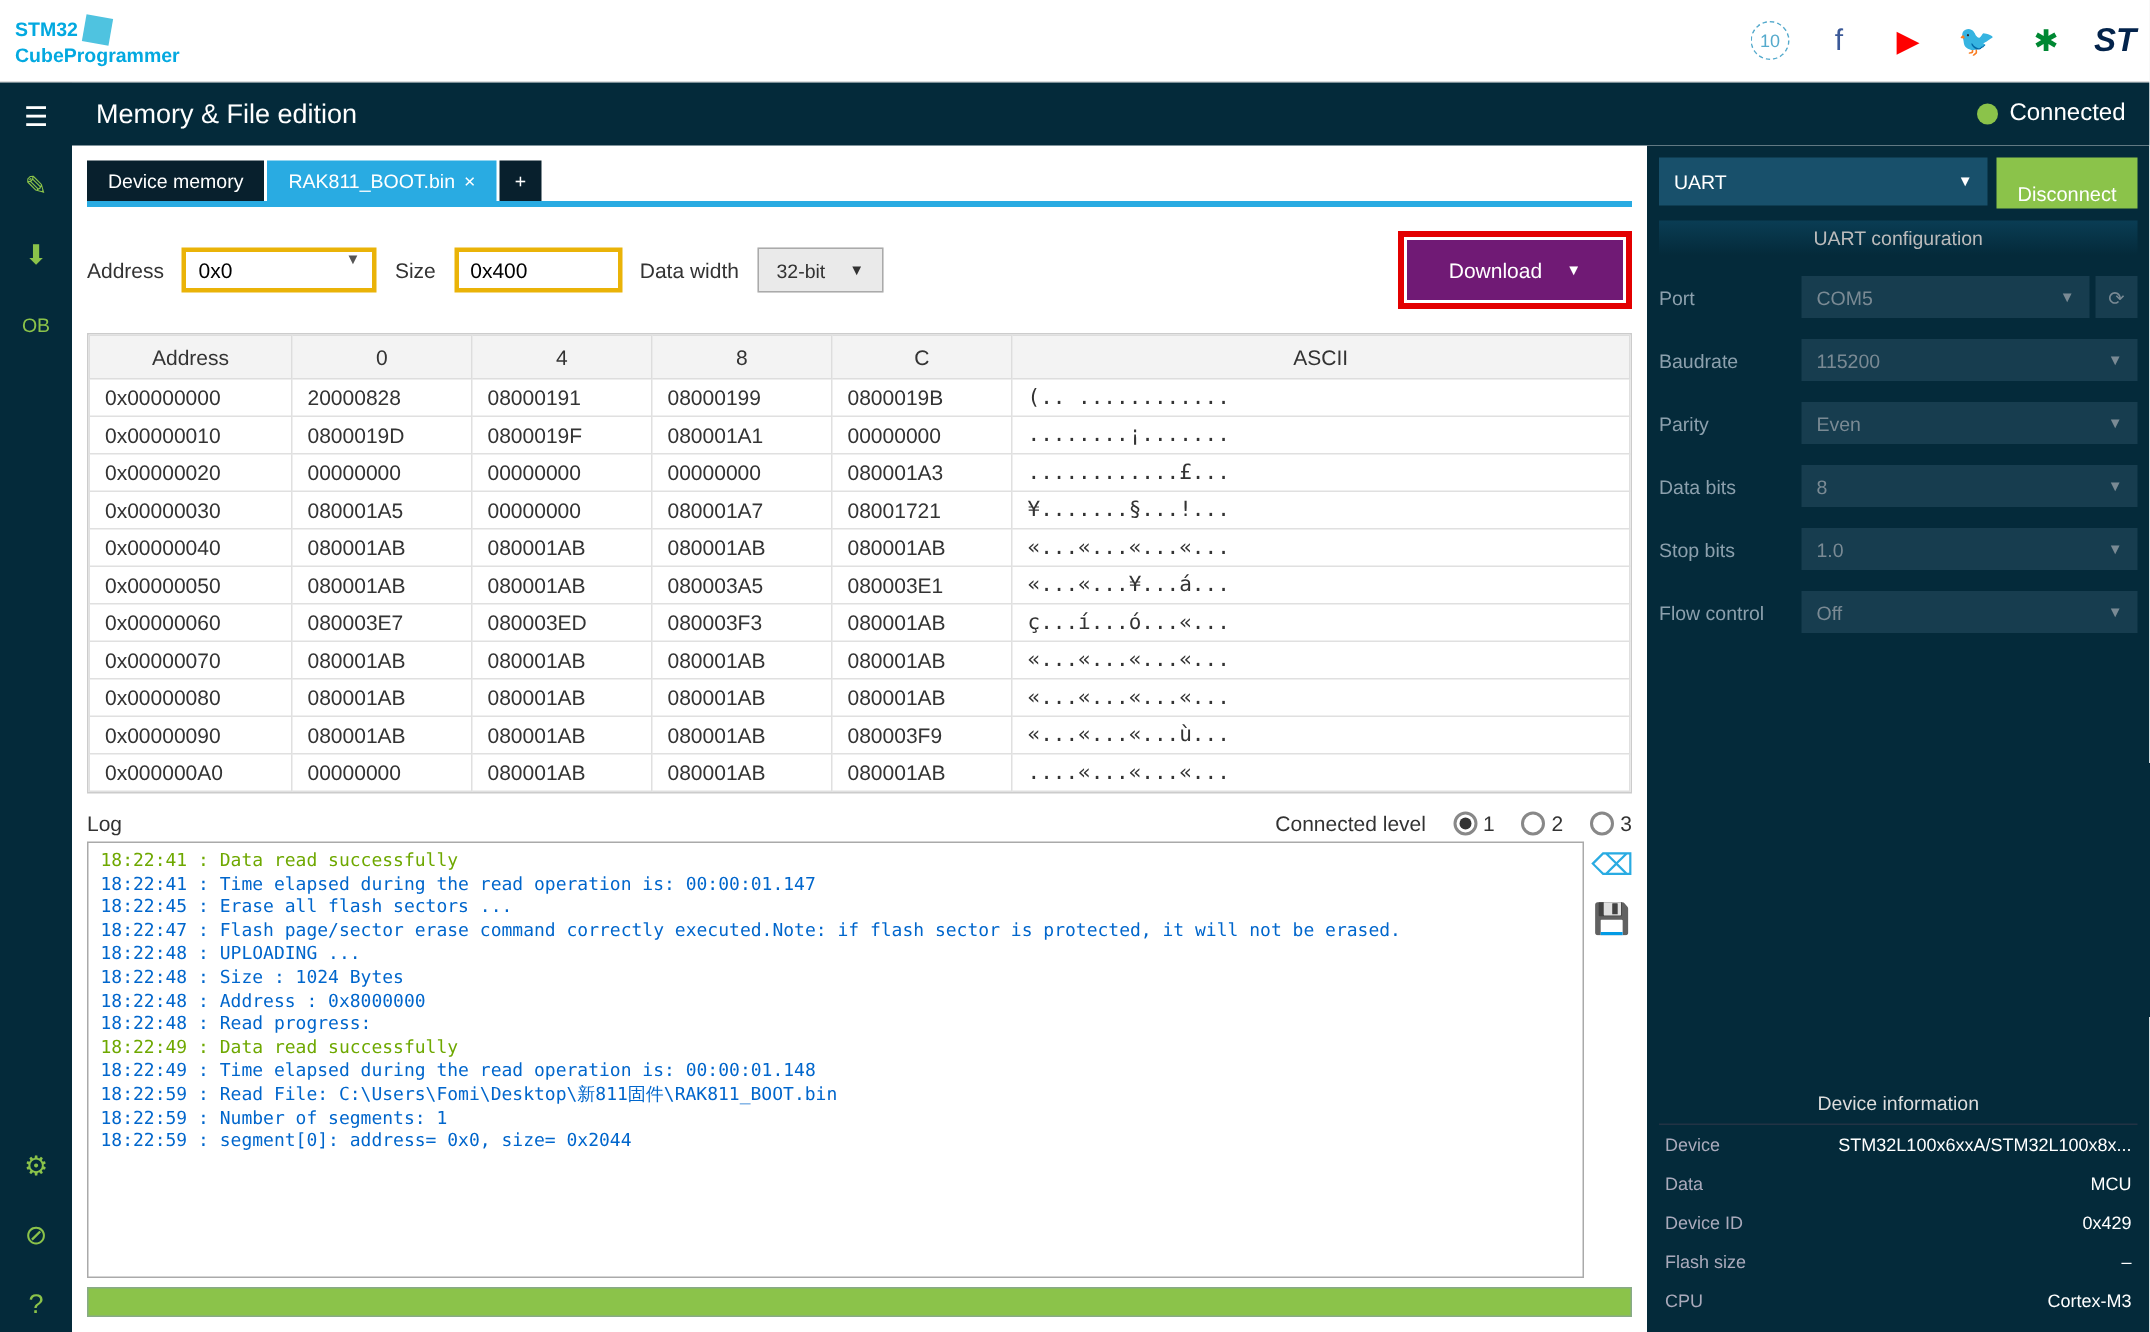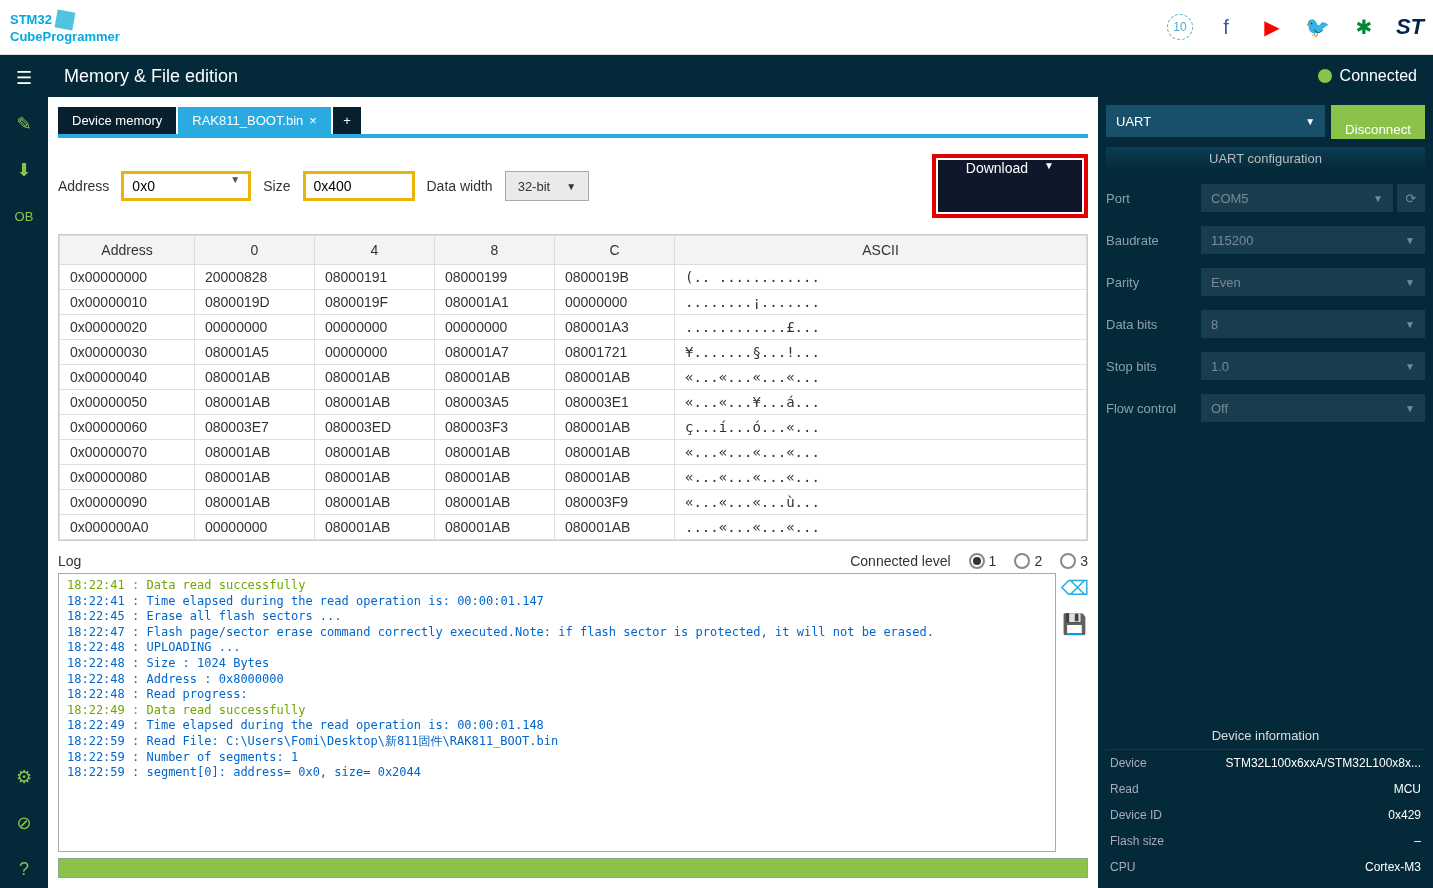--- a/index.html
+++ b/index.html
@@ -29,21 +29,21 @@
 .tab { padding:6px 14px; background:#375a6b; color:#fff; font-size:13px; cursor:pointer; display:flex; align-items:center; gap:6px;}
 .tab.active { background:#29abe2; }
 .tab-dark { background:#08202d;}
 .tab-add { background:#08202d; color:#fff; width:28px; justify-content:center;}
 .toolbar-row { display:flex; align-items:center; gap:12px; padding:8px 0;}
 .tl-label { font-size:14px; color:#333;}
 .combo { display:flex; align-items:flex-start; border:3px solid #eab308; height:30px; background:#fff; padding:0 8px; position:relative;}
 .combo input { border:none; outline:none; height:100%; font-size:14px; width:90px;}
 .combo .arrow { margin-left:8px; color:#555; font-size:10px;}
 .select-box { display:flex; align-items:center; border:1px solid #aaa; background:#eaeaea; height:30px; padding:0 12px; gap:16px;}
-.download-btn { margin-left:auto; background:#0f172a; color:#fff; border:none; height:52px; padding:0 28px; font-size:14px; display:flex; align-items:flex-start; gap:16px; cursor:pointer;}
+.download-btn { margin-left:auto; background:#701a75; color:#fff; border:none; height:40px; padding:0 28px; font-size:14px; display:flex; align-items:center; gap:16px; cursor:pointer;}
 .download-wrap { border:4px solid #e30000; padding:2px; margin-left:auto;}
 .mem-table { border:1px solid #ccc; flex:0 0 auto; max-height:340px; overflow-y:scroll; }
 table { border-collapse: collapse; width:100%; font-size:14px;}
 th { background:#f3f3f3; font-weight:400; padding:6px 10px; border:1px solid #ddd; text-align:center;}
 td { padding:4px 10px; border:1px solid #e0e0e0; background:#fff;}
 td.addr { width:135px;}
 td.hex { width:120px;}
 td.ascii { font-family:monospace; }
 .log-section { display:flex; flex-direction:column; flex:1; min-height:0;}
 .log-header { display:flex; align-items:center; gap:10px; padding:4px 0;}
@@ -359,21 +359,21 @@
             </div>
         </div>
 
         <div class="devinfo">
           <div class="devinfo-title">Device information</div>
           <div class="devinfo-row">
               <span class="k">Device</span>
               <span class="v">STM32L100x6xxA/STM32L100x8x...</span>
             </div>
           <div class="devinfo-row">
-              <span class="k">Read</span>
+              <span class="k">Data</span>
               <span class="v">MCU</span>
             </div>
           <div class="devinfo-row">
               <span class="k">Device ID</span>
               <span class="v">0x429</span>
             </div>
           <div class="devinfo-row">
               <span class="k">Flash size</span>
               <span class="v">–</span>
             </div>

